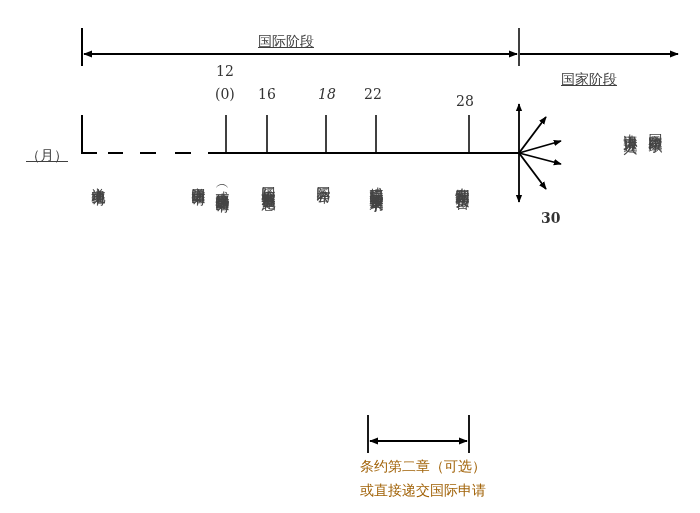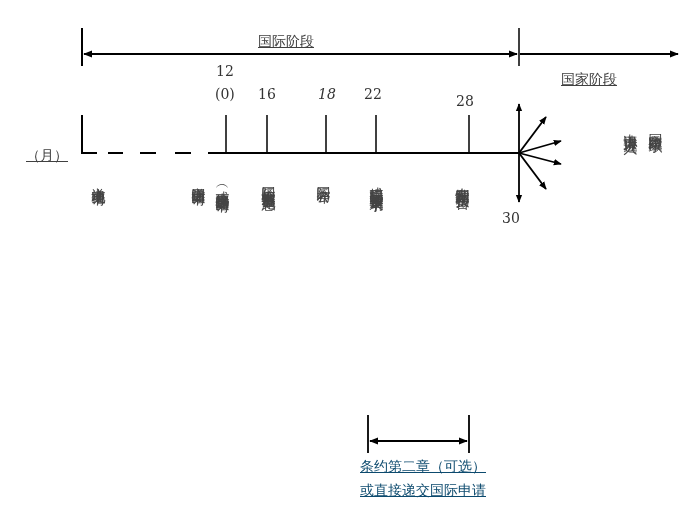--- a/index.html
+++ b/index.html
@@ -3,21 +3,21 @@
 <meta charset="utf-8">
 <style>
   html, body { margin:0; padding:0; background:#ffffff; }
   body { width:700px; height:513px; position:relative; overflow:hidden;
          font-family:"DejaVu Serif","Liberation Serif",serif; color:#333; }
   svg.diagram { position:absolute; left:0; top:0; }
   .lbl { position:absolute; font-size:14px; line-height:16px; color:#404040; white-space:nowrap;text-decoration:underline; }
   .vlbl { position:absolute; font-size:14px; color:#444; writing-mode:vertical-rl; text-orientation:upright;
           letter-spacing:1px; line-height:16px; }
   .num { position:absolute; font-size:14px; color:#333; font-family:"DejaVu Serif","Liberation Serif",serif; }
-  .note { position:absolute; font-size:14px; color:#0c4a6e; line-height:24px; white-space:nowrap;text-decoration:underline; }
+  .note { position:absolute; font-size:14px; color:#a16207; line-height:24px; white-space:nowrap; }
 </style>
 </head>
 <body>
 
 <svg class="diagram" width="700" height="513" viewBox="0 0 700 513">
   <defs>
     <marker id="ah" viewBox="0 0 10 10" refX="9" refY="5" markerWidth="9" markerHeight="9" orient="auto-start-reverse" markerUnits="userSpaceOnUse">
       <path d="M0,1 L10,5 L0,9 z" fill="#000"></path>
     </marker>
     <marker id="ahs" viewBox="0 0 10 10" refX="9" refY="5" markerWidth="8" markerHeight="8" orient="auto-start-reverse" markerUnits="userSpaceOnUse">
@@ -66,21 +66,21 @@
 <div class="lbl" style="left:561px; top:33px;margin-top:38px;">国家阶段</div>
 
 <div class="lbl" style="left:26px; top:147px; font-size:14px;">（月）</div>
 
 <div class="num" style="left:216px; top:63px;">12</div>
 <div class="num" style="left:215px; top:86px;">(0)</div>
 <div class="num" style="left:258px; top:86px;text-align:center;">16</div>
 <div class="num" style="left:318px; top:86px;font-style:italic;">18</div>
 <div class="num" style="left:364px; top:86px;">22</div>
 <div class="num" style="left:456px; top:86px;margin-top:7px;">28</div>
-<div class="num" style="left:502px; top:210px;">30</div>
+<div class="num" style="left:541px; top:210px;font-weight:bold;">30</div>
 
 <div class="vlbl" style="left:91px; top:176px;">递交本地申请</div>
 <div class="vlbl" style="left:191px; top:176px;">递交国际申请</div>
 <div class="vlbl" style="left:215px; top:179px;">（或直接递交国际申请）</div>
 <div class="vlbl" style="left:261px; top:176px;">国际检索报告和书面意见</div>
 <div class="vlbl" style="left:316px; top:176px;">国际公布</div>
 <div class="vlbl" style="left:369px; top:176px;">或提交国际初步审查要求书</div>
 <div class="vlbl" style="left:455px; top:176px;">专利性国际初步报告</div>
 <div class="vlbl" style="left:648px; top:123px;">国家阶段手续</div>
 <div class="vlbl" style="left:623px; top:123px;">申请人办理进入</div>

